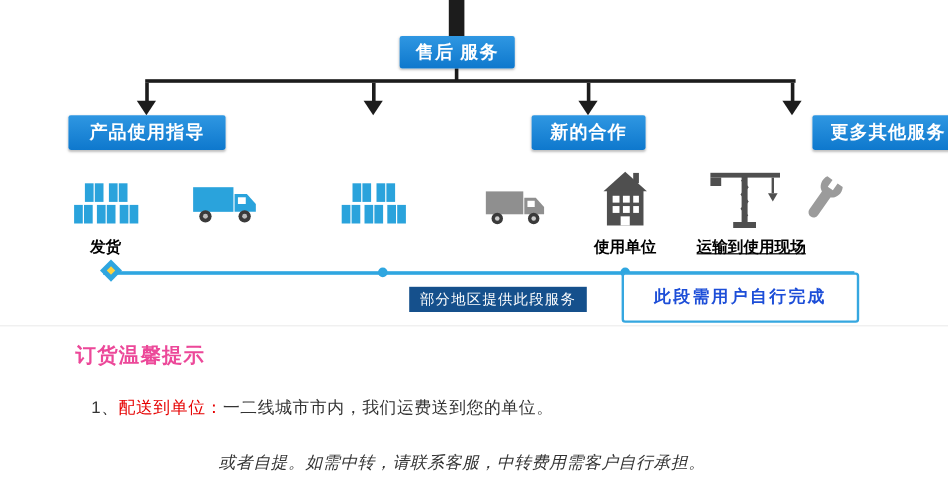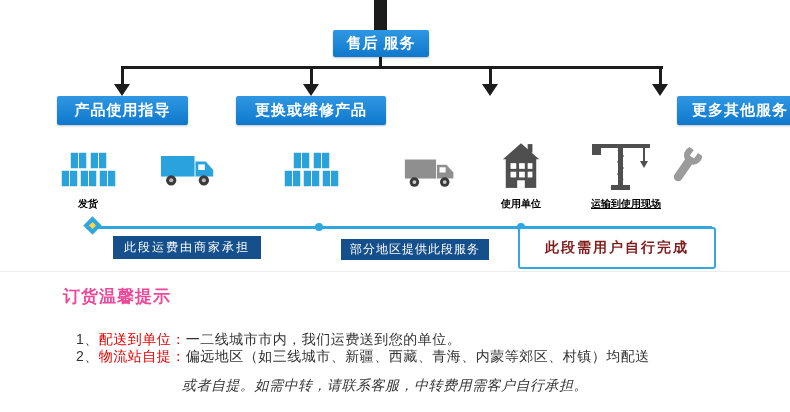--- a/index.html
+++ b/index.html
@@ -30,37 +30,37 @@
   .icon{position:absolute;}
   .ic-boxes1{left:60px;top:147px;}
   .ic-truck1{left:160px;top:152px;}
   .ic-boxes2{left:283px;top:147px;}
   .ic-truck2{left:404px;top:156px;}
   .ic-building{left:501px;top:142px;}
   .ic-crane{left:588px;top:140px;}
   .ic-wrench{left:666px;top:144px;}
 
   
-  .station{position:absolute;top:197px;font-size:10px;font-weight:bold;color:#000;text-align:center;}
+  .station{position:absolute;top:197px;font-size:13px;font-weight:bold;color:#000;text-align:center;}
   .st1{left:58px;width:60px;}
   .st2{left:234px;width:156px;}
   .st3{left:488px;width:66px;}
   .st4{left:572px;width:108px;text-decoration:underline;}
 
   
   .tline{position:absolute;left:86px;top:226px;width:626px;height:3px;background:#2fa6e0;z-index:1;}
   .tmark{position:absolute;left:86px;top:219px;width:13px;height:13px;background:#2fa6e0;transform:rotate(45deg);z-index:2;display:flex;align-items:center;justify-content:center;}
   .tmark i{display:block;width:5px;height:5px;background:#ffd23e;}
   .tdot{position:absolute;top:223px;width:8px;height:8px;border-radius:50%;background:#2fa6e0;z-index:2;}
   .td1{left:315px}.td2{left:517px}
   .seg{position:absolute;background:#15508c;color:#fff;font-size:12px;letter-spacing:2px;padding:3px 11px;white-space:nowrap;z-index:2;}
   .seg1{left:113px;top:236px;}
   .seg2{left:341px;top:239px;letter-spacing:1px;padding:2px 9px;}
   .seg3{position:absolute;left:518px;top:227px;width:194px;height:38px;border:2px solid #35a7e0;border-radius:3px;background:#fff;z-index:2;
-    display:flex;align-items:center;justify-content:center;font-size:14px;font-weight:bold;color:#7f1d1d;letter-spacing:2px;}
+    display:flex;align-items:center;justify-content:center;font-size:14px;font-weight:bold;color:#1d4ed8;letter-spacing:2px;}
 
   .divider{position:absolute;left:0;top:271px;width:790px;height:1px;background:#ededed;}
 
   
   .tips-title{position:absolute;left:63px;top:285px;font-size:17px;font-weight:bold;color:#ec4899;letter-spacing:1px;}
   .tip{position:absolute;font-size:14px;color:#333;white-space:nowrap;letter-spacing:0.5px;}
   .tip .red{color:#e60000;}
   .tip1{left:76px;top:319px;margin-top:12px;}
   .tip2{left:76px;top:348px;}
   .tip3{left:182px;top:377px;font-style:italic;}
@@ -81,22 +81,22 @@
   <div class="arr arr2"></div>
   <div class="arr arr3"></div>
   <div class="arr arr4"></div>
 
   <div class="blue-node root">
     <span>售后 服务</span>
   </div>
   <div class="blue-node b1">
     <span>产品使用指导</span>
   </div>
-  <div class="blue-node b2">
-    <span>更换或维修产品</span>
+  <div class="blue-node b3">
+    <span>新的合作</span>
   </div>
   <div class="blue-node b4">
     <span>更多其他服务</span>
   </div>
 
   <span class="icon ic-boxes1">
     <svg viewBox="0 0 58 44" width="58" height="44">
       <g fill="#2aa3dc" stroke="#ffffff" stroke-width="1.5">
         <rect x="1" y="23" width="17" height="17"></rect>
           <rect x="20" y="23" width="17" height="17"></rect>
@@ -193,28 +193,24 @@
   <div class="station st1">发货</div>
   <div class="station st3">使用单位</div>
   <div class="station st4">运输到使用现场</div>
 
   <div class="tline"></div>
   <span class="tmark">
       <i></i>
     </span>
   <span class="tdot td1"></span>
   <span class="tdot td2"></span>
-  <div class="seg seg1">此段运费由商家承担</div>
   <div class="seg seg2">部分地区提供此段服务</div>
   <div class="seg3">此段需用户自行完成</div>
 
   <div class="divider"></div>
 
   <div class="tips-title">订货温馨提示</div>
   <div class="tip tip1">
     <span>1、</span><span class="red">配送到单位：</span><span>一二线城市市内，我们运费送到您的单位。</span>
   </div>
-  <div class="tip tip2">
-    <span>2、</span><span class="red">物流站自提：</span><span>偏远地区（如三线城市、新疆、西藏、青海、内蒙等郊区、村镇）均配送</span>
-  </div>
   <div class="tip tip3">或者自提。如需中转，请联系客服，中转费用需客户自行承担。</div>
 
 </div>
 
 </body></html>

